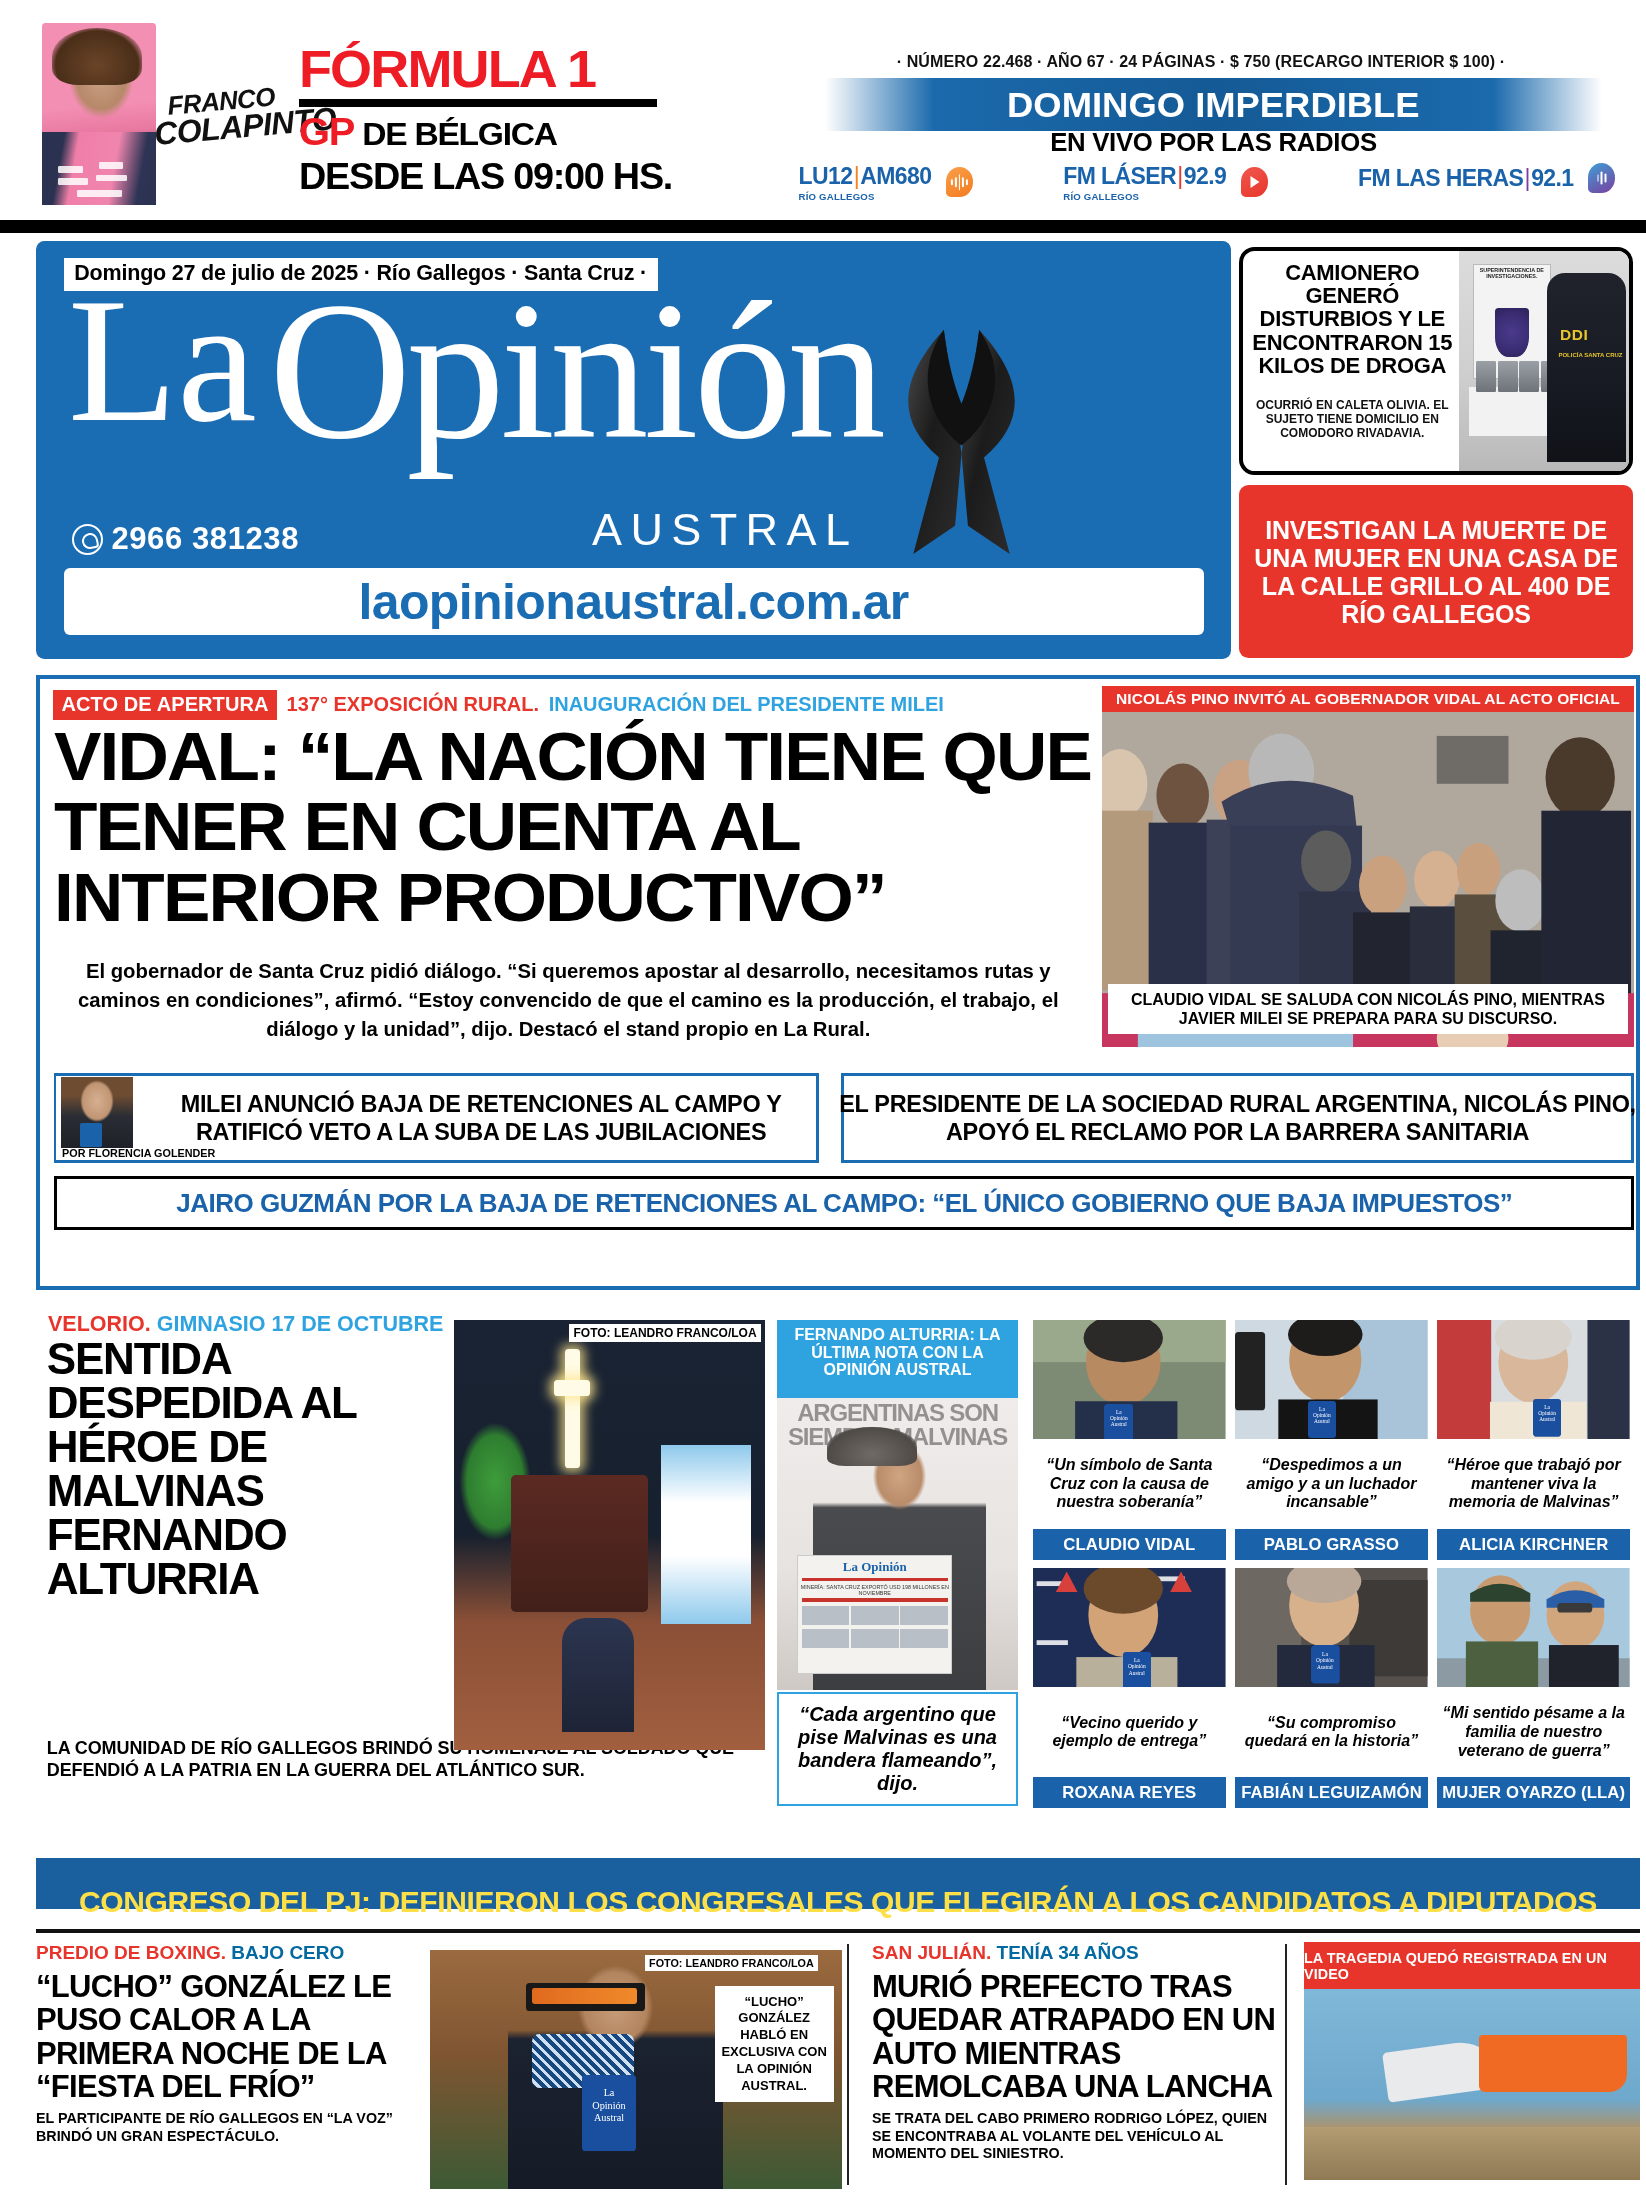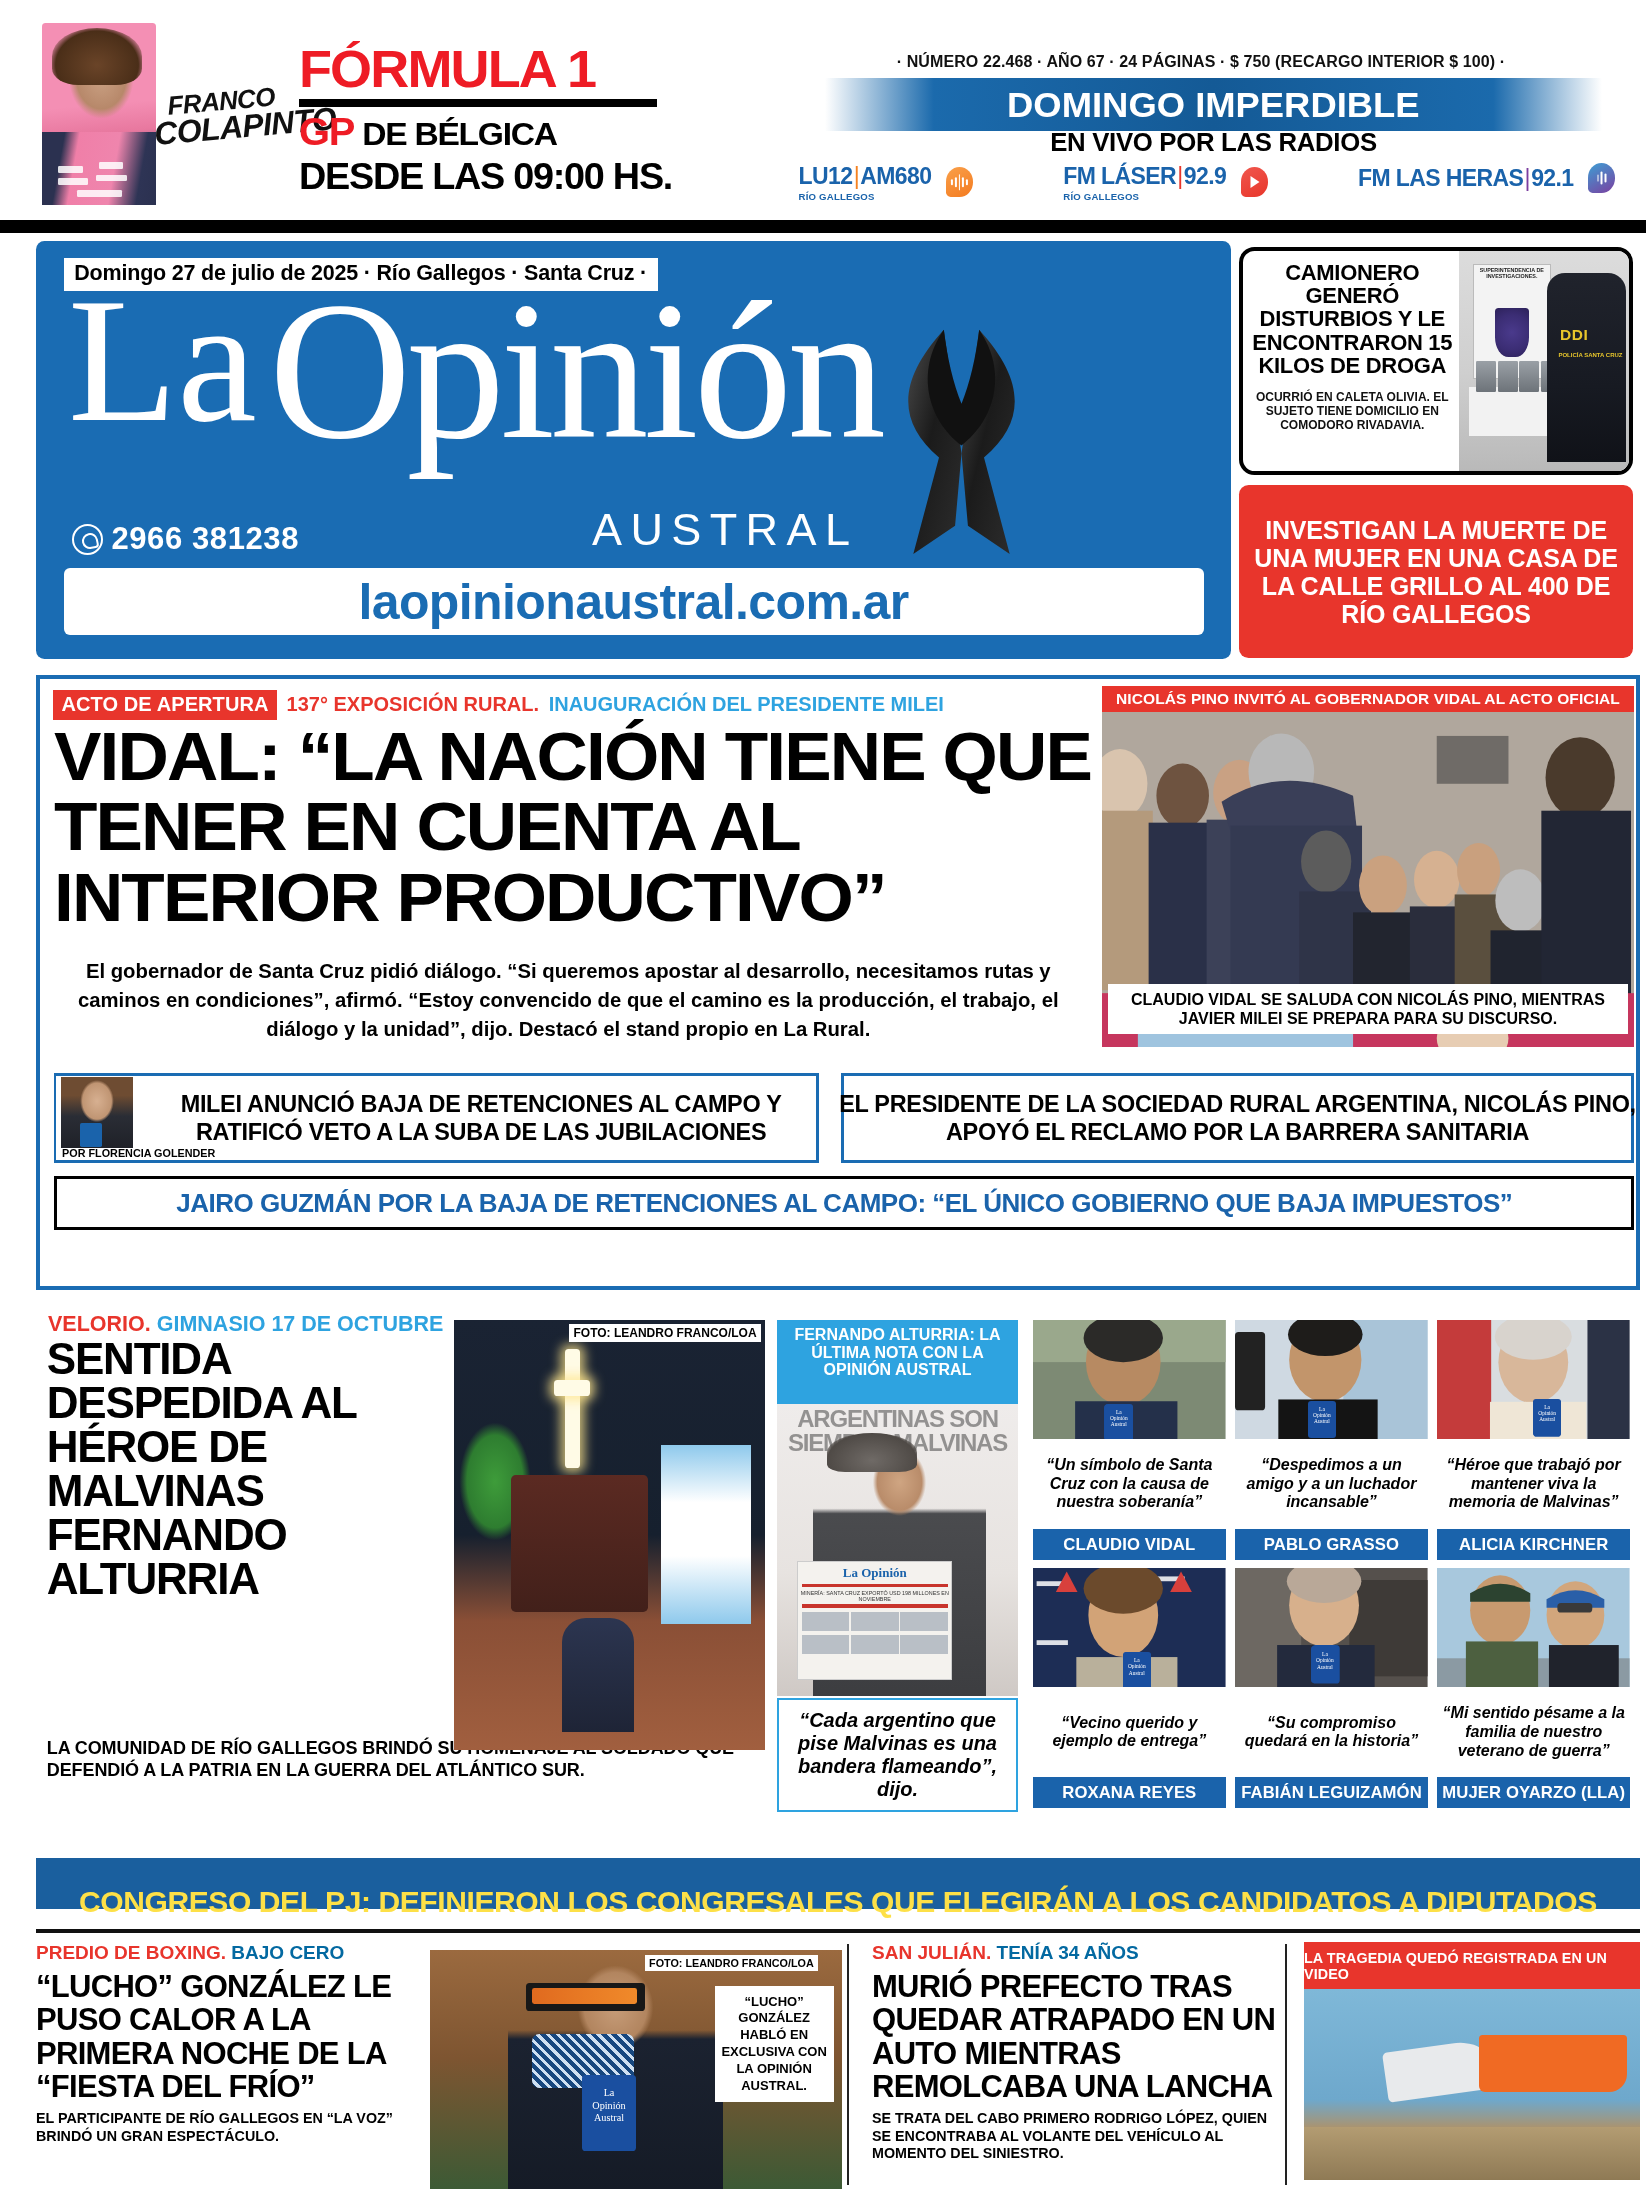--- a/index.html
+++ b/index.html
@@ -103,21 +103,21 @@
 
   .url-box { position:absolute; left:27.5px; top:327px; width:1140px; height:67px; background:#fff;
              border-radius:6px; display:flex; align-items:center; justify-content:center; }
   .url-box span { font-size:50px; font-weight:800; color:#1a6cb3; letter-spacing:-0.6px; }
 
   
   .tr-box1 { position:absolute; left:1239px; top:247px; width:394px; height:228px;
              background:#fff; border:4.2px solid #000; border-radius:15.5px; overflow:hidden; display:flex; }
   .tr1-text { width:56%; padding:9.6px 6px 6px 8.4px; }
   .tr1-head { font-size:22px; font-weight:900; color:#000; line-height:1.06; text-align:center; letter-spacing:-0.3px; }
-  .tr1-sub { font-size:12px; font-weight:600; color:#111; line-height:1.18; text-align:center; margin-top:13px; }
+  .tr1-sub { font-size:12px; font-weight:600; color:#111; line-height:1.18; text-align:center; margin-top:21px; }
   .tr1-photo { width:44%; position:relative; background:linear-gradient(180deg,#dcdcdc 0%,#cfcfcf 55%,#b9b9b9 100%); }
   .ddi-poster { position:absolute; left:8%; top:6%; width:46%; height:52%; background:#f3f3f3; border:1.2px solid #bbb; }
   .ddi-poster .pt { font-size:5.4px; text-align:center; padding-top:2.4px; color:#222; font-weight:700; line-height:1.1; }
   .ddi-crest { position:absolute; left:28%; top:38%; width:44%; height:44%;
                background:radial-gradient(circle,#4a3a8c 0%,#3b2d74 60%,#2c2159 100%); border-radius:3.6px 3.6px 40% 40%; }
   .ddi-officer { position:absolute; right:2%; top:10%; width:46%; height:86%;
                  background:linear-gradient(180deg,#20232c 0%,#171a22 60%,#101218 100%); border-radius:18px 18px 0 0; }
   .ddi-officer .label { position:absolute; left:16%; top:28%; color:#e8c62b; font-size:15.5px; font-weight:900; letter-spacing:0.6px; }
   .ddi-officer .label2 { position:absolute; left:14%; top:42%; color:#e8c62b; font-size:6px; font-weight:800; line-height:1.1; }
   .ddi-table { position:absolute; left:6%; bottom:16%; width:74%; height:22%; background:#f2f2f2; }
@@ -194,21 +194,21 @@
             background:linear-gradient(180deg,#5b2a22 0%,#42201a 100%); border-radius:4.8px; }
   .flagbox { position:absolute; right:14.3px; top:125px; width:90px; height:179px;
              background:linear-gradient(180deg,#8ec9ec 0%,#ffffff 32%,#ffffff 62%,#8ec9ec 100%); }
   .leafs { position:absolute; left:4.8px; top:102px; width:72px; height:119px;
            background:radial-gradient(ellipse at 50% 50%, #3e9c3a 0%, #2e7d30 55%, rgba(0,0,0,0) 70%); border-radius:50%; }
   .person-a { position:absolute; left:108px; bottom:18px; width:72px; height:114px;
               background:linear-gradient(180deg,#2c3550 0%,#1e2436 100%); border-radius:24px 24px 0 0; }
   .foto-cap { position:absolute; right:3.6px; top:3.6px; background:#fff; padding:2.4px 4.8px; font-size:12px; font-weight:700; color:#000; }
 
   .alturria-col { position:absolute; left:741px; top:12px; width:241px; }
-  .alt-kicker { background:#2ea3e0; padding:6px 6px 25px 6px; }
+  .alt-kicker { background:#2ea3e0; padding:6px 6px 19px 6px; }
   .alt-kicker span { display:block; color:#fff; font-size:16px; font-weight:900; line-height:1.1; text-align:center; }
   .alt-photo { position:relative; width:100%; height:292px; overflow:hidden;
                background:linear-gradient(180deg,#efeceb 0%,#e7e3e0 58%,#cfc9c5 100%); }
   .alt-bg-text { position:absolute; left:0; top:3.6px; width:100%; text-align:center; color:#3a3a3a;
                  font-size:24px; font-weight:900; opacity:.5; line-height:1.0; letter-spacing:-1.2px; }
   .alt-person { position:absolute; left:36px; top:36px; width:173px; height:263px;
                 background: radial-gradient(ellipse 37px 47px at 50% 16%, #cfa582 0%, #b98c6a 60%, rgba(0,0,0,0) 72%),
                             linear-gradient(180deg, rgba(0,0,0,0) 26%, #4a4b4e 28%, #3c3d40 100%); }
   .alt-hair { position:absolute; left:50px; top:29px; width:90px; height:39px;
               background:radial-gradient(ellipse at 50% 70%,#6f6a66 0%,#4f4a46 70%,rgba(0,0,0,0) 85%); border-radius:50% 50% 20% 20%; }

